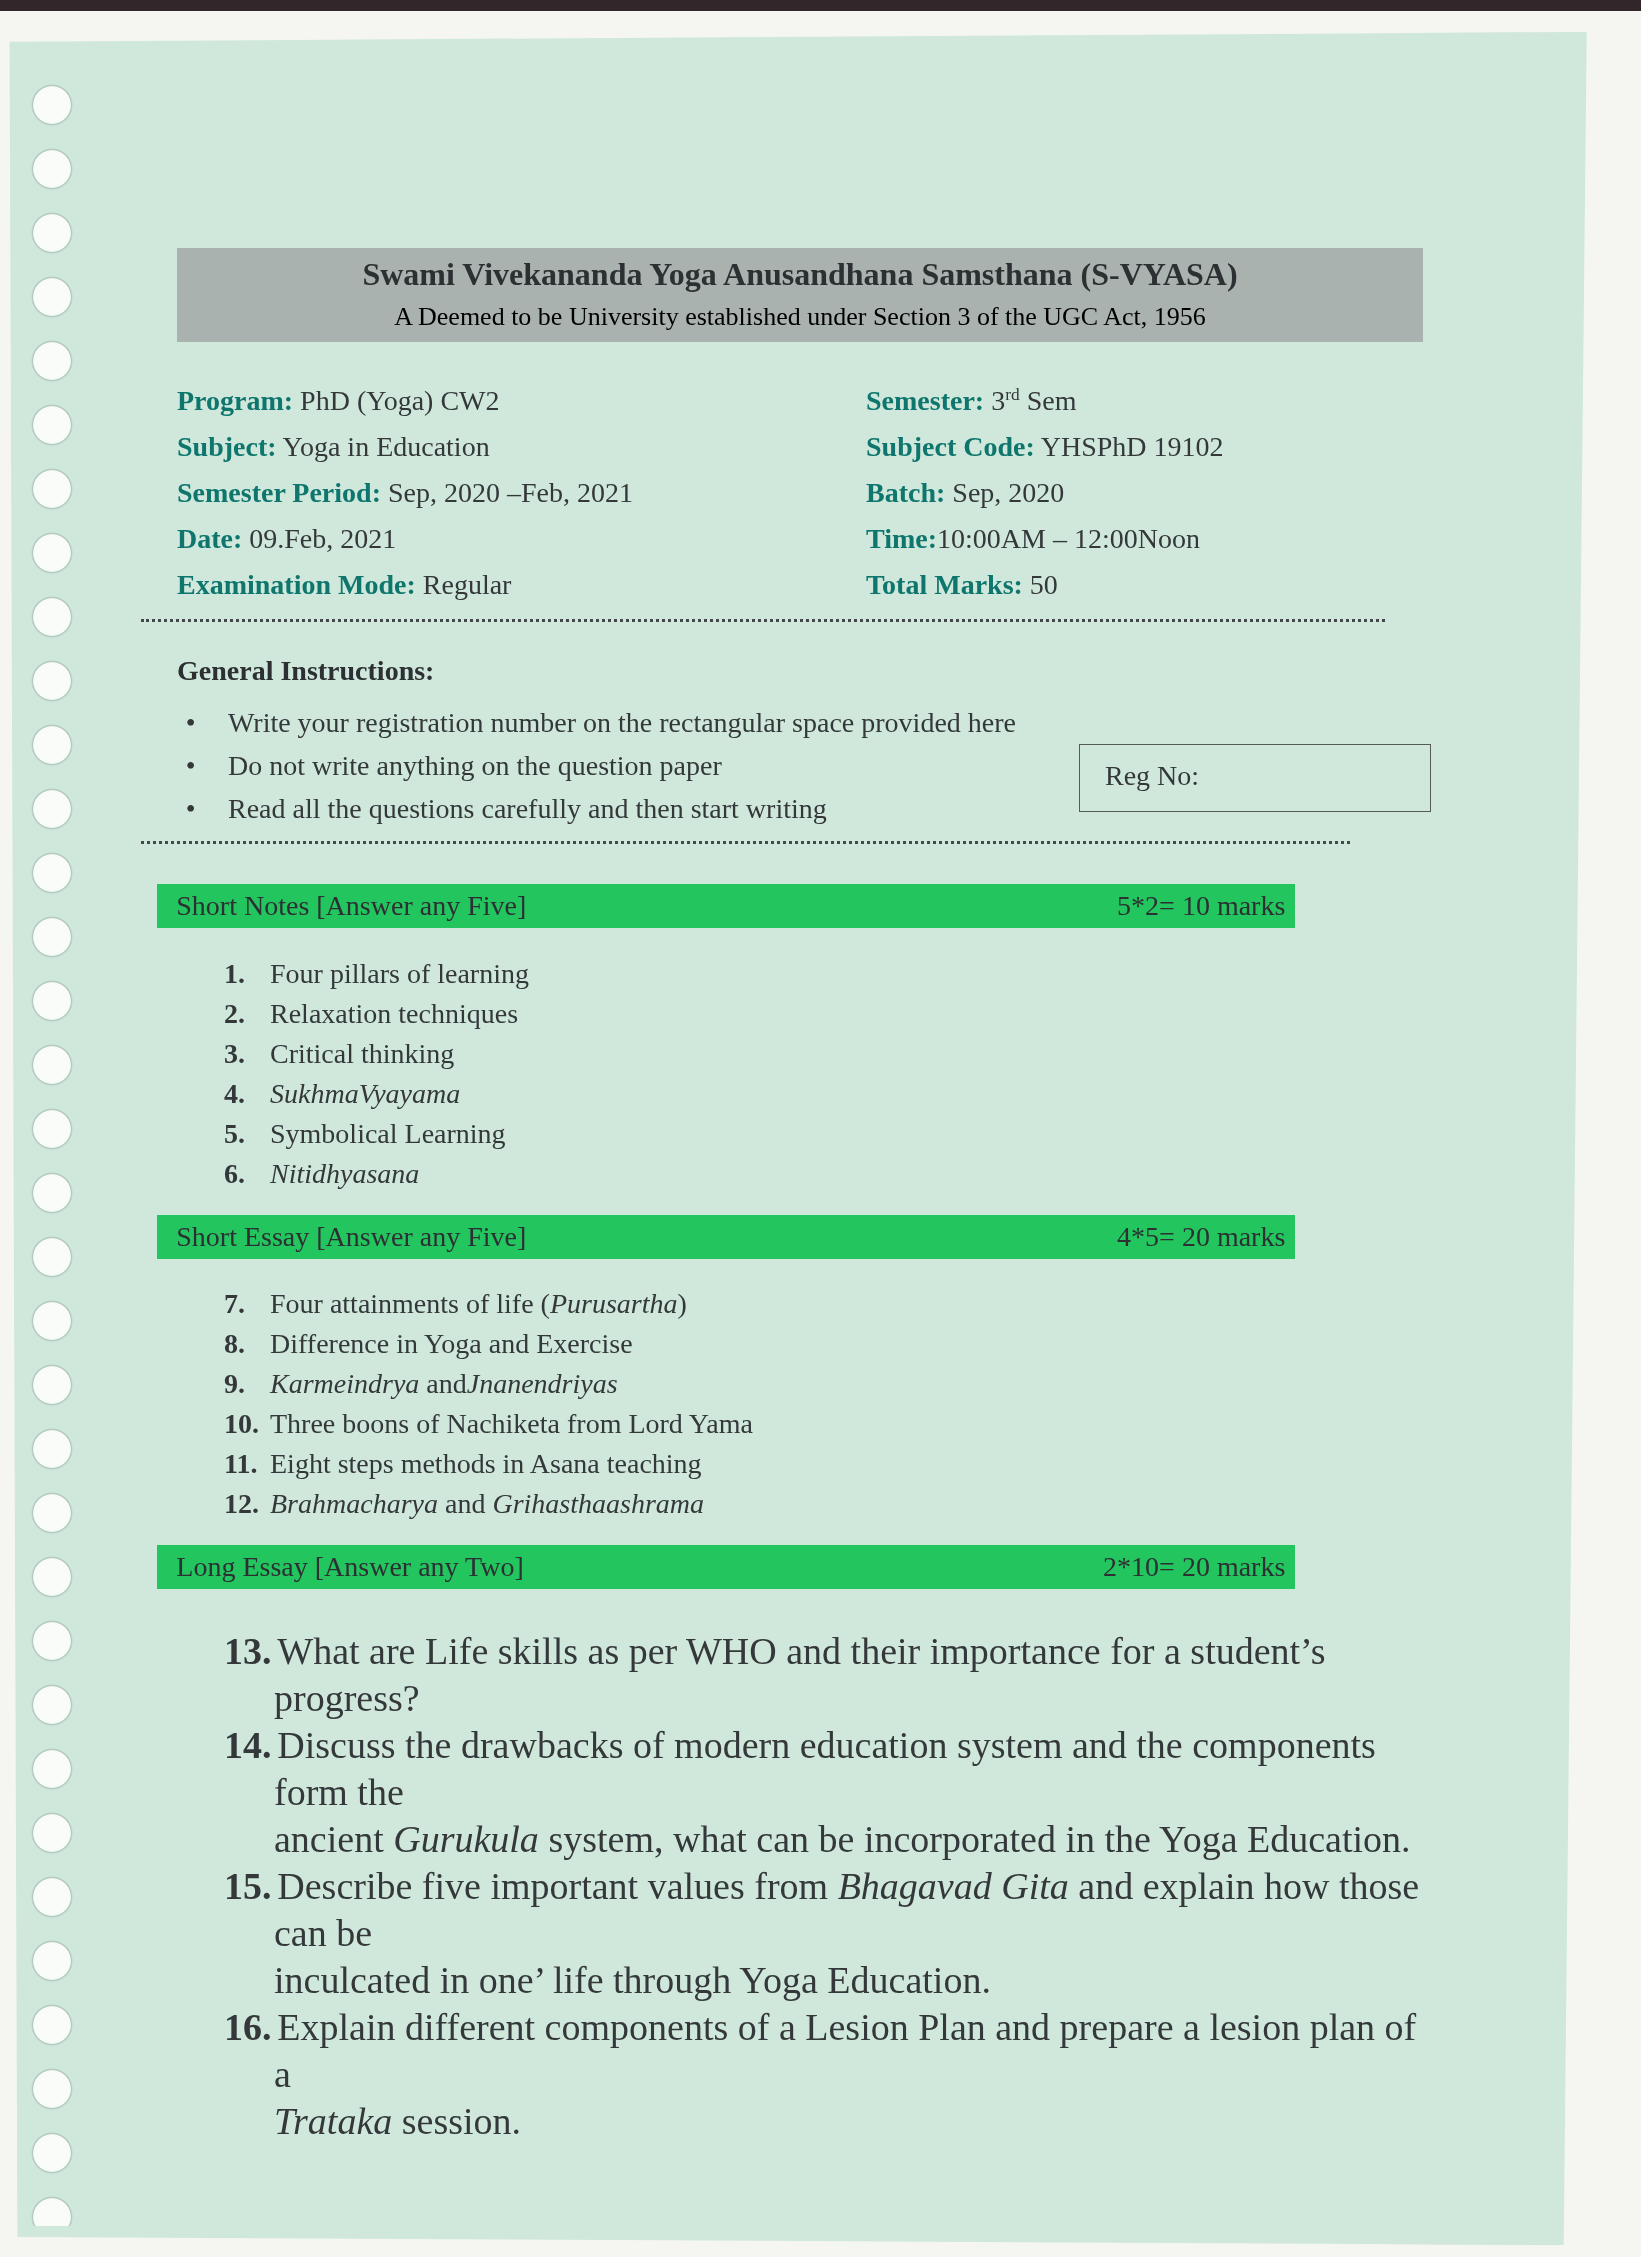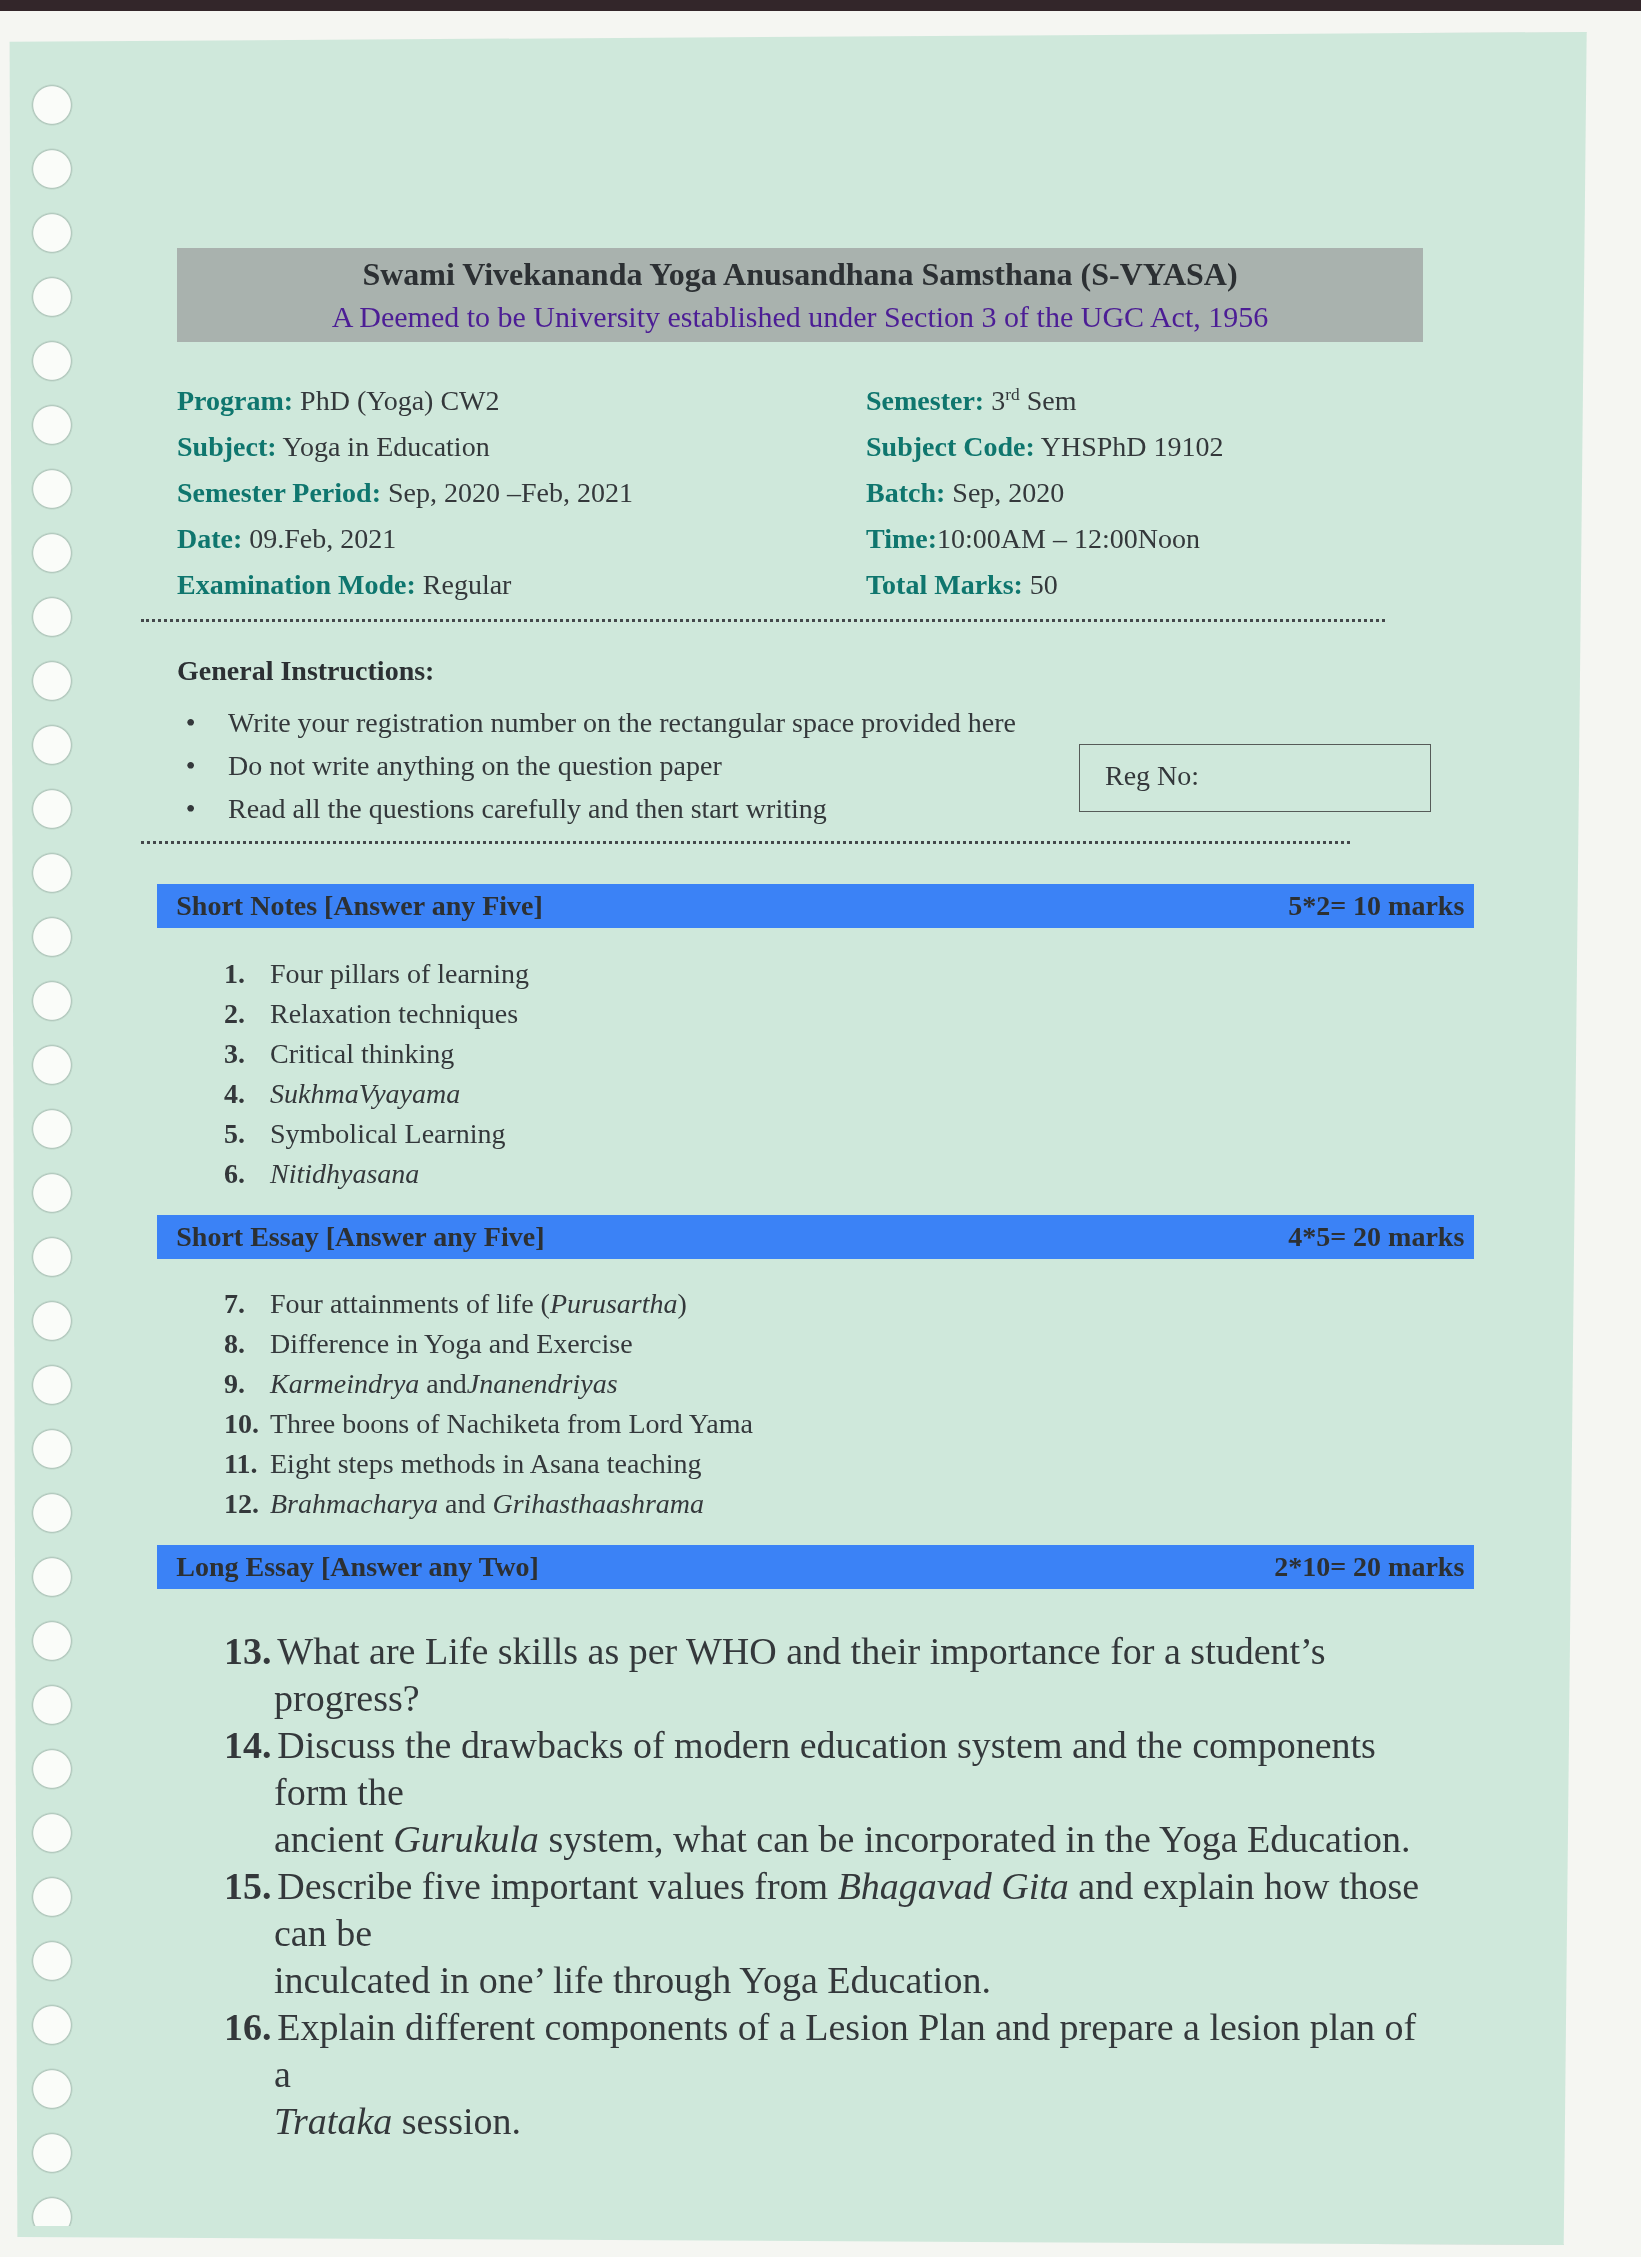--- a/index.html
+++ b/index.html
@@ -26,21 +26,21 @@
     position:absolute; left:13.5px; top:41px; width:62px; height:2153px;
     background-image: radial-gradient(circle 20px at 31px 32px, #fafcf9 0 18.3px, rgba(150,170,160,0.55) 19.3px, transparent 21px);
     background-size:62px 64px;
     background-repeat:repeat-y;
   }
   .title-band {
     position:absolute; left:177px; top:248px; width:1246px; height:94px;
     background:#a9b2ae; text-align:center;
   }
   .title-band .l1 { font-size:32px; font-weight:bold; line-height:44px; padding-top:3.9px; color:#2c3033;}
-  .title-band .l2 { font-size:30px; line-height:42px; color:#4c1d95;}
+  .title-band .l2 { font-size:26px; line-height:42px; color:#000000;}
 
   .meta-col { position:absolute; font-size:28px; }
   .meta-left  { left:177px; top:378px; }
   .meta-right { left:866px; top:378px; }
   .meta-row { line-height:46px; white-space:nowrap; }
   .lbl { font-weight:bold; color:#0f766e; }
   sup { font-size:0.62em; vertical-align:super; line-height:0; }
 
   .dots { position:absolute; height:0; border-top:3.9px dotted #44484b; }
   .dots1 { left:141px; top:619px; width:1244px; }
@@ -51,22 +51,22 @@
   .bullets li { position:relative; padding-left:48px; line-height:43px; }
   .bullets li::before { content:"•"; position:absolute; left:5.8px; top:0; }
 
   .reg-box {
     position:absolute; left:1079px; top:744px; width:352px; height:68px;
     border:1.9px solid #565b58; font-size:28px;
   }
   .reg-box span { display:inline-block; margin:15.4px 0 0 25px; }
 
   .band {
-    position:absolute; left:157px; width:1317px; height:44px;
-    background:#3b82f6; font-size:28px; font-weight:bold; color:#2c3033;
+    position:absolute; left:157px; width:1138px; height:44px;
+    background:#22c55e; font-size:28px; font-weight:normal; color:#2c3033;
   }
   .band .bt { position:absolute; left:19.3px; top:0; line-height:44px; }
   .band .bm { position:absolute; right:9.7px; top:0; line-height:44px; }
   .band1 { top:884px; } .band2 { top:1215px; } .band3 { top:1545px; }
 
   .qlist { position:absolute; left:224px; font-size:28px; }
   .list1 { top:954px; }
   .list2 { top:1284px; }
   .qlist .qrow { display:flex; line-height:40px; }
   .qlist .num { width:46px; flex:0 0 46px; font-weight:bold; }

